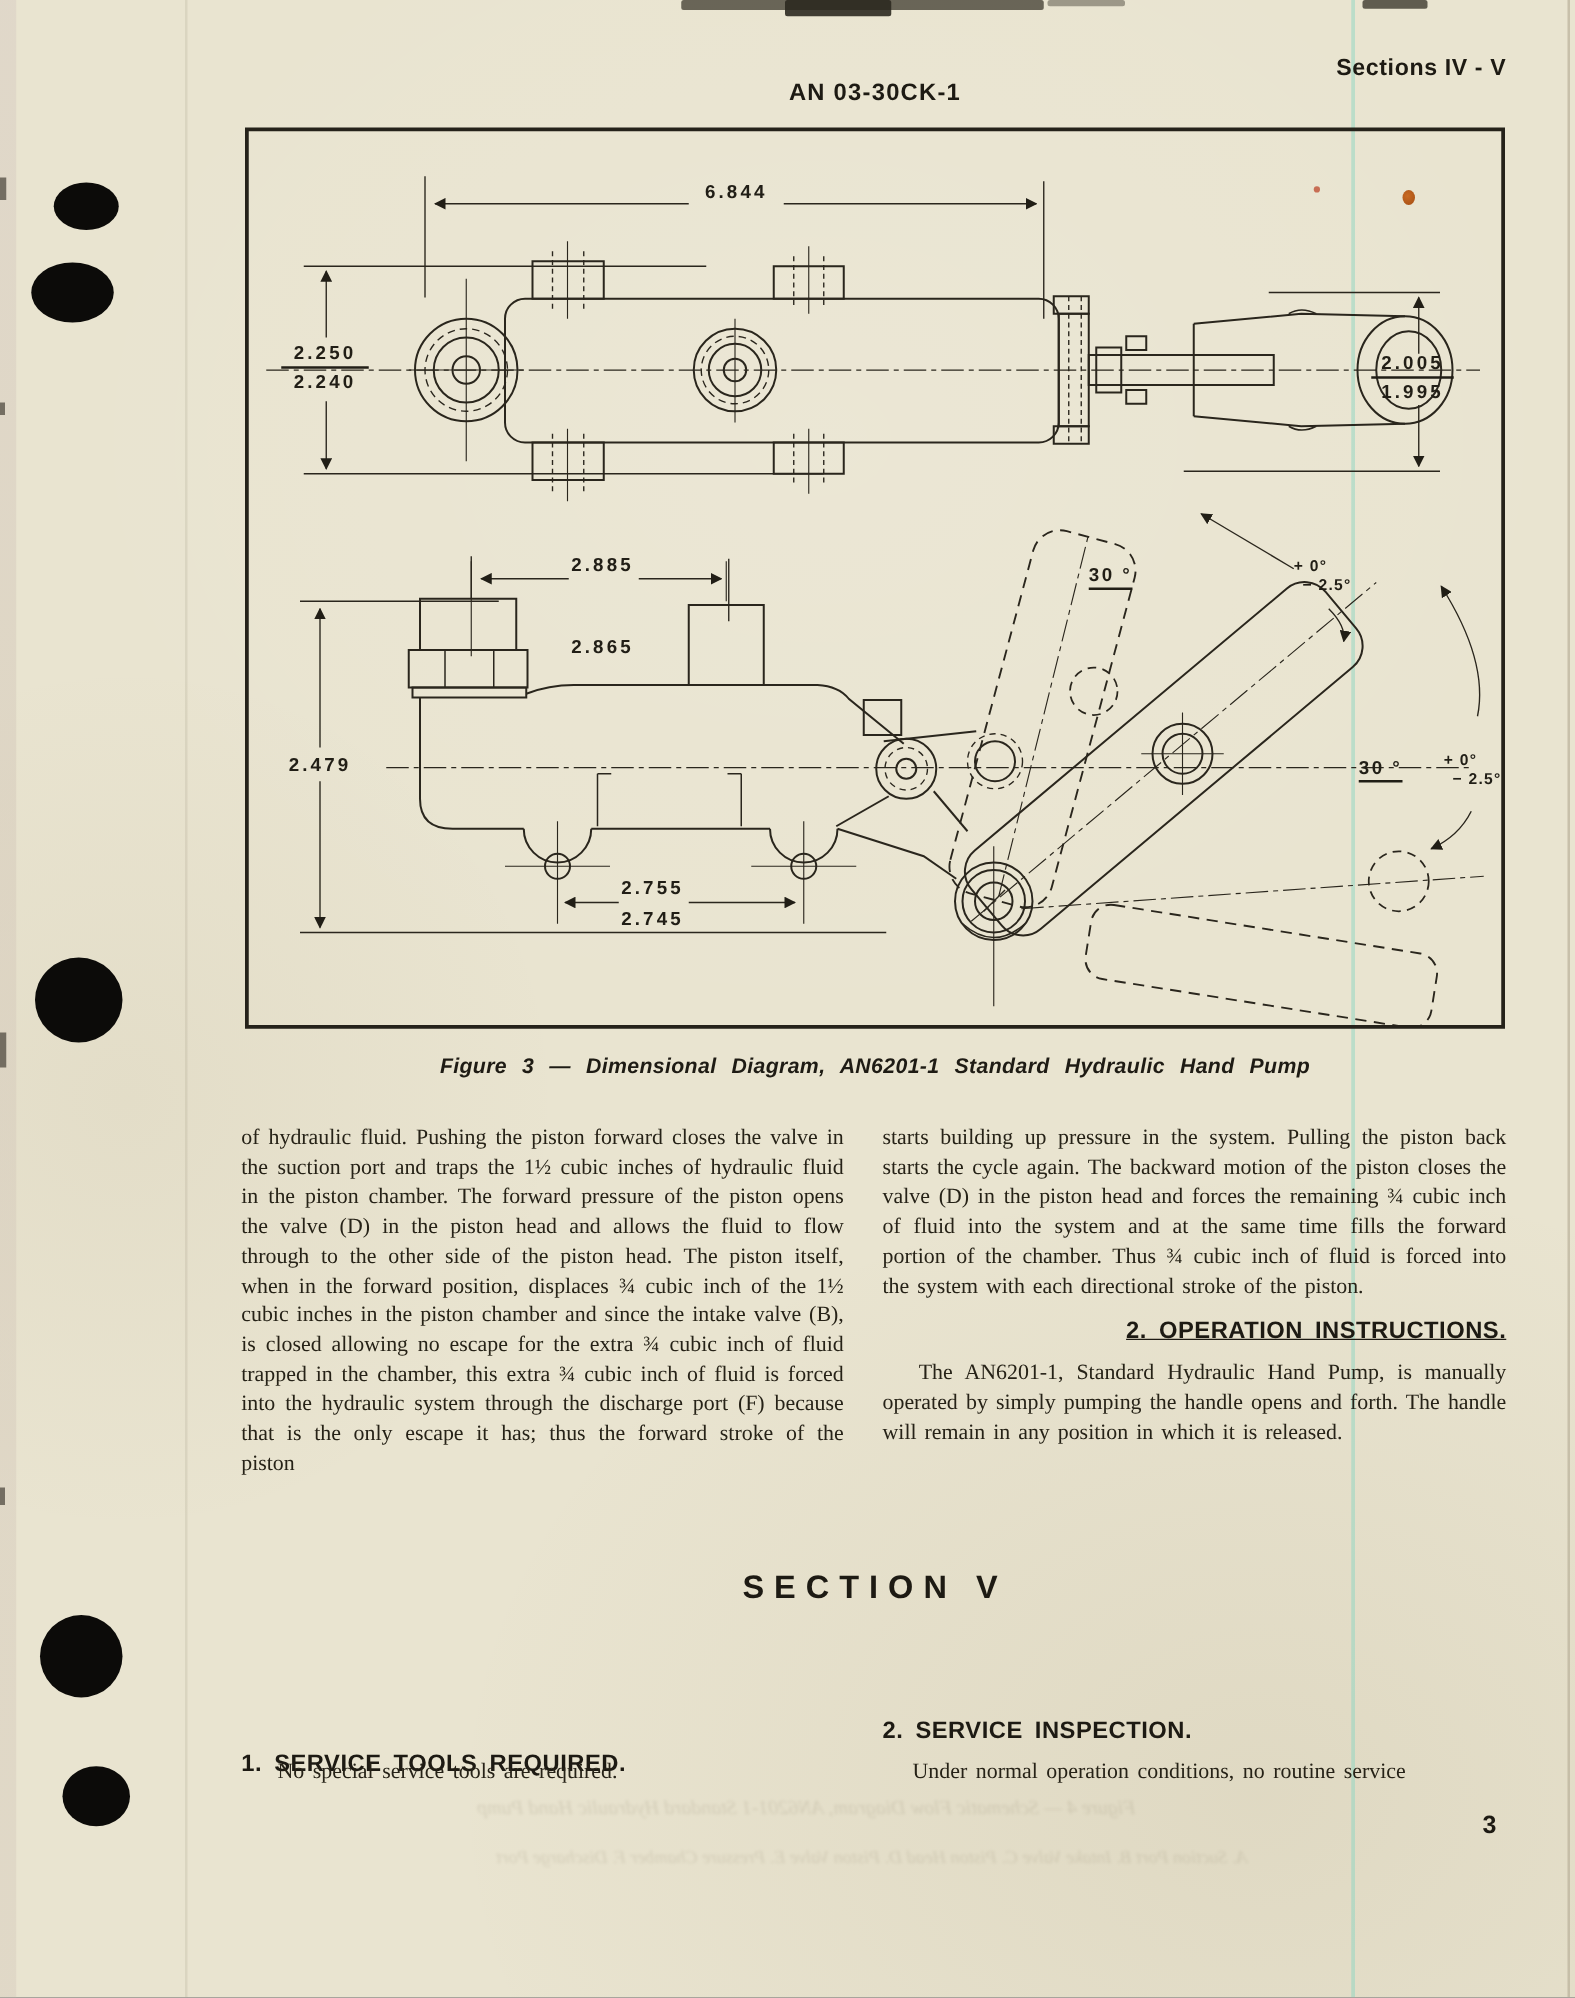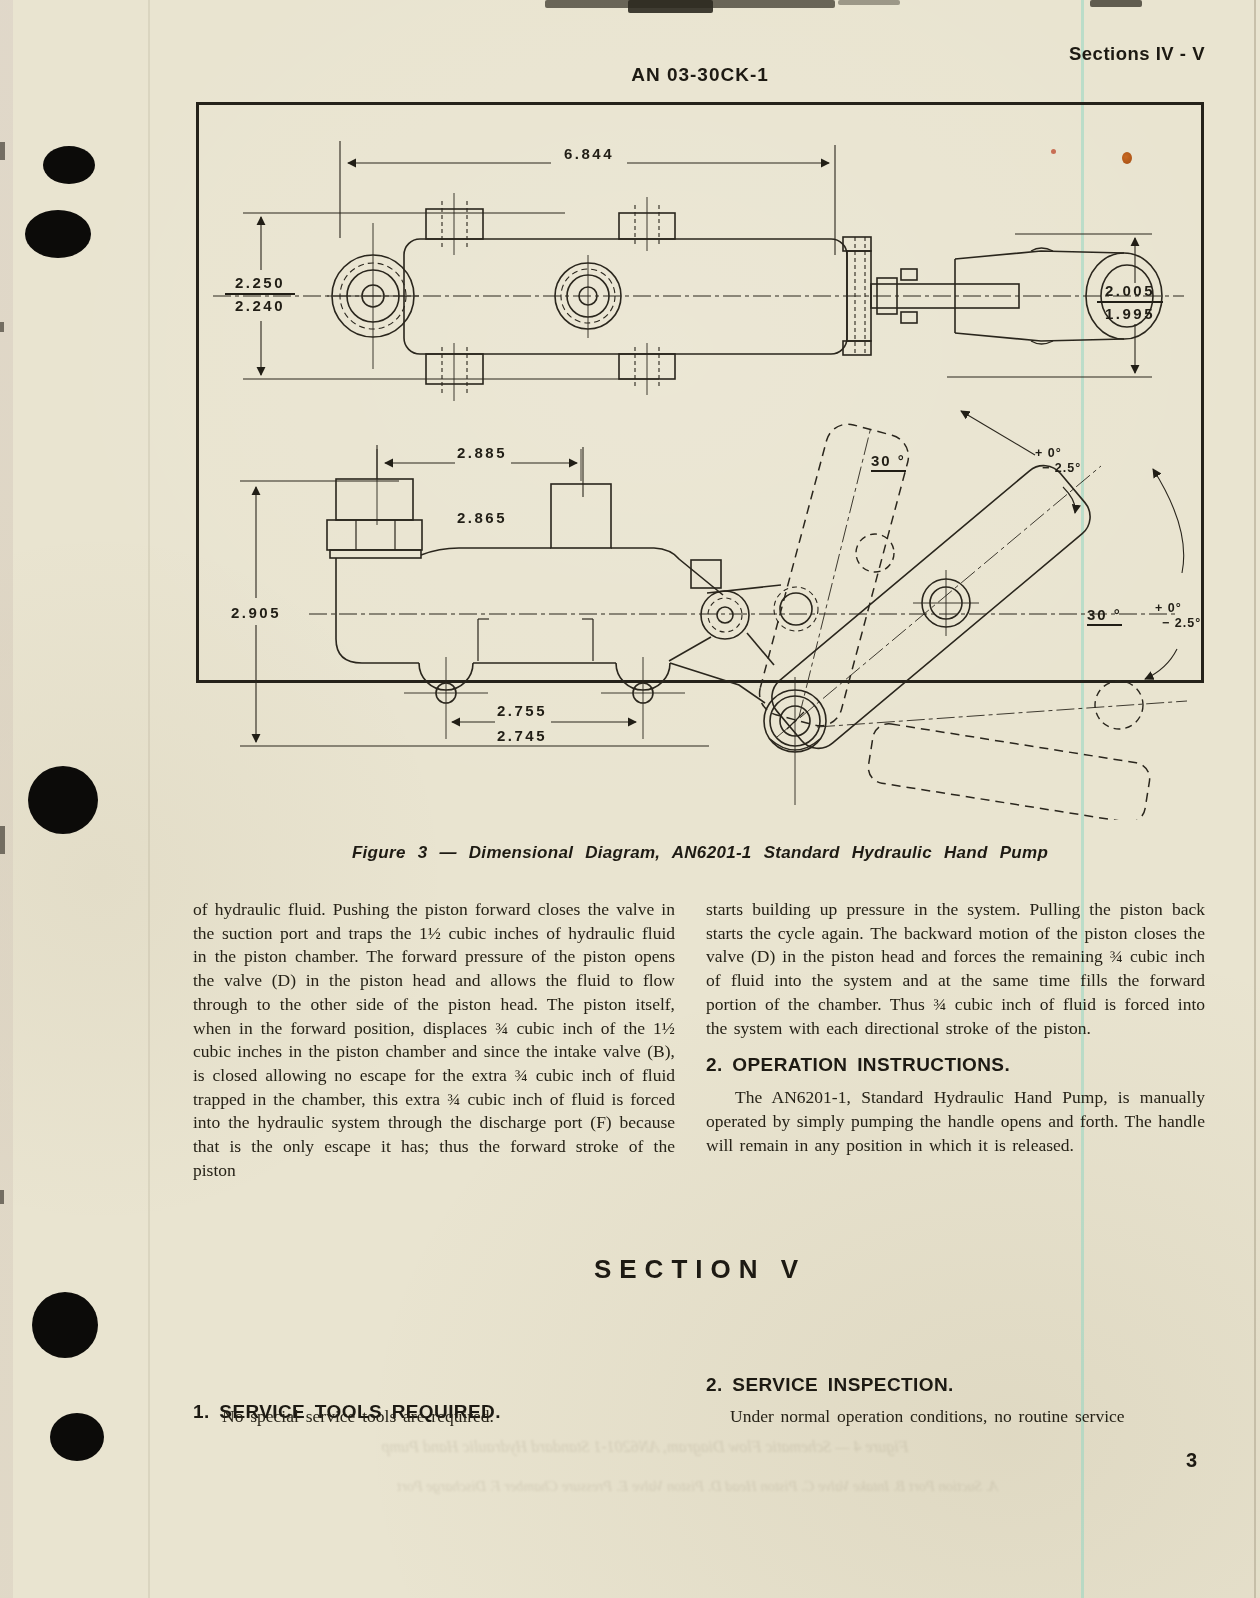--- a/index.html
+++ b/index.html
@@ -26,38 +26,38 @@
     background:radial-gradient(circle at 40% 40%, #c96a22, #a34d14);}
   .speck-red{left:1051px;top:149px;width:5px;height:5px;border-radius:50%;background:#bf5034;opacity:.8;}
   .ghost{color:#665a42;opacity:.15;filter:blur(1.1px);transform:scaleX(-1);
     font-style:italic;text-align:center;}
   
   .hdr-doc{left:196px;top:64px;width:1008px;text-align:center;
     font:bold 19px "Liberation Sans",sans-serif;letter-spacing:1px;color:#1d1a13;}
   .hdr-sec{left:1040px;top:43px;width:165px;text-align:right;
     font:bold 18.5px "Liberation Sans",sans-serif;letter-spacing:.5px;color:#1d1a13;}
   
-  .figbox{left:196px;top:102px;width:1008px;height:581px;border:3px solid #25221a;box-sizing:border-box;}
+  .figbox{left:196px;top:102px;width:1008px;height:721px;border:3px solid #25221a;box-sizing:border-box;}
   .figbox svg{position:absolute;left:0;top:0;}
   .dim{position:absolute;font:bold 15px "Liberation Sans",sans-serif;letter-spacing:2.5px;
     color:#211e16;text-align:center;line-height:19px;white-space:nowrap;}
   .dimbar{border-top:2px solid #211e16;margin:1px 2px;}
   .ang{position:absolute;font:bold 15px "Liberation Sans",sans-serif;letter-spacing:2px;color:#211e16;
     border-bottom:2px solid #211e16;padding-bottom:1px;white-space:nowrap;}
   .angtol{position:absolute;font:bold 12.5px "Liberation Sans",sans-serif;letter-spacing:1px;
     color:#211e16;line-height:15px;white-space:nowrap;}
   .angtol .t2{padding-left:7px;}
   .figcap{left:196px;top:843px;width:1008px;text-align:center;
     font:bold italic 17px "Liberation Sans",sans-serif;word-spacing:7px;letter-spacing:.3px;color:#1e1b14;}
   
   .col{font-size:17.5px;line-height:23.7px;text-align:justify;word-spacing:2px;color:#262217;}
   .col-left{left:193px;top:898px;width:482px;}
   .col-right{left:706px;top:898px;width:499px;}
   .bodyhead{font:bold 19px "Liberation Sans",sans-serif;letter-spacing:.4px;color:#1d1a13;
-    margin:14px 0 10px 0;text-align:left;word-spacing:4px;}
+    margin:14px 0 10px 0;text-align:right;word-spacing:4px;text-decoration:underline;}
   .indent{text-indent:29px;}
   
   .secv-title{left:196px;top:1254px;width:1008px;text-align:center;
     font:bold 26px "Liberation Sans",sans-serif;letter-spacing:8px;color:#1d1a13;}
   .secv-sub{left:150px;top:1309px;width:1100px;text-align:center;
     font:bold 29px "Liberation Sans",sans-serif;letter-spacing:3.5px;word-spacing:10px;color:#1d1a13;}
   .item-head{font:bold 19px "Liberation Sans",sans-serif;letter-spacing:.4px;word-spacing:4px;color:#1d1a13;}
   .item-text{font-size:17.5px;word-spacing:2.5px;color:#262217;}
   .pagenum{left:1186px;top:1449px;font:bold 20px "Liberation Sans",sans-serif;color:#1d1a13;}
 </style>
@@ -280,21 +280,21 @@
 
     <div class="dim" style="left:896px;top:176px;width:70px;">
       <div>2.005</div>
       <div class="dimbar"></div>
       <div>1.995</div>
     </div>
 
     <div class="dim" style="left:250px;top:338px;width:66px;">2.885</div>
     <div class="dim" style="left:250px;top:362px;width:66px;margin-top:41px;">2.865</div>
 
-    <div class="dim" style="left:26px;top:498px;width:62px;">2.905</div>
+    <div class="dim" style="left:26px;top:498px;width:62px;">2.479</div>
 
     <div class="dim" style="left:290px;top:596px;width:66px;">2.755</div>
     <div class="dim" style="left:290px;top:621px;width:66px;">2.745</div>
 
     <div class="ang" style="left:672px;top:347px;">30 °</div>
     <div class="angtol" style="left:836px;top:341px;">
       <div class="t1">+ 0°</div>
       <div class="t2">− 2.5°</div>
     </div>
     <div class="ang" style="left:888px;top:501px;">30 °</div>

